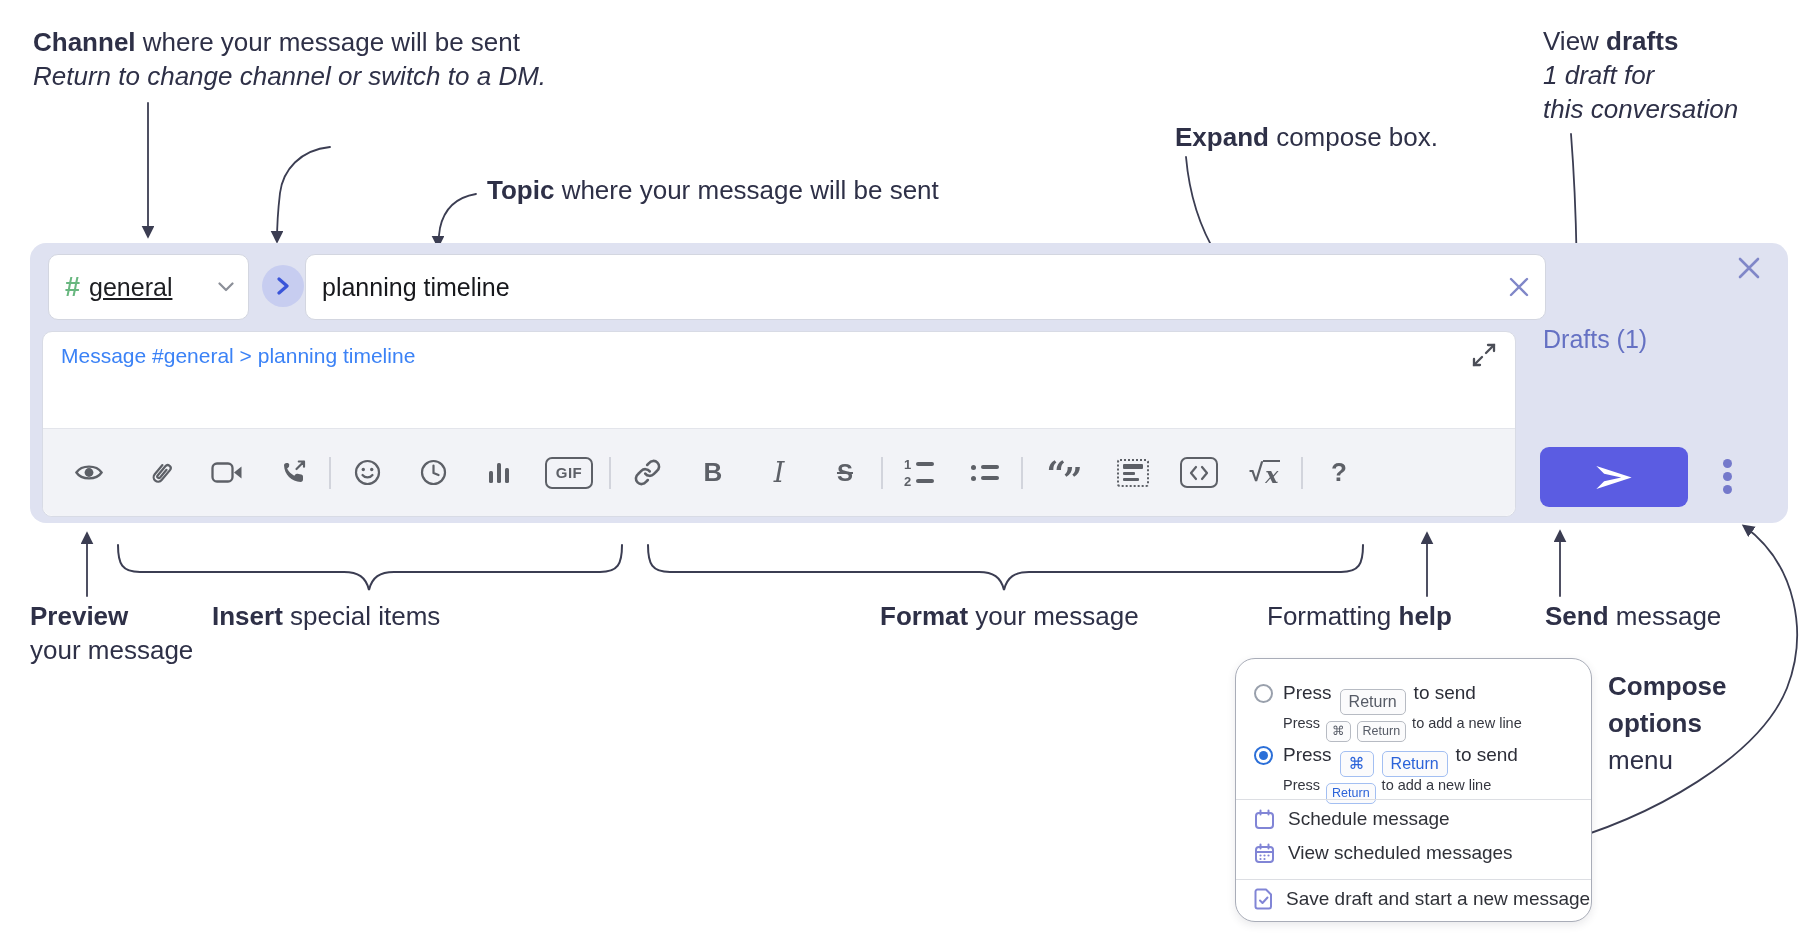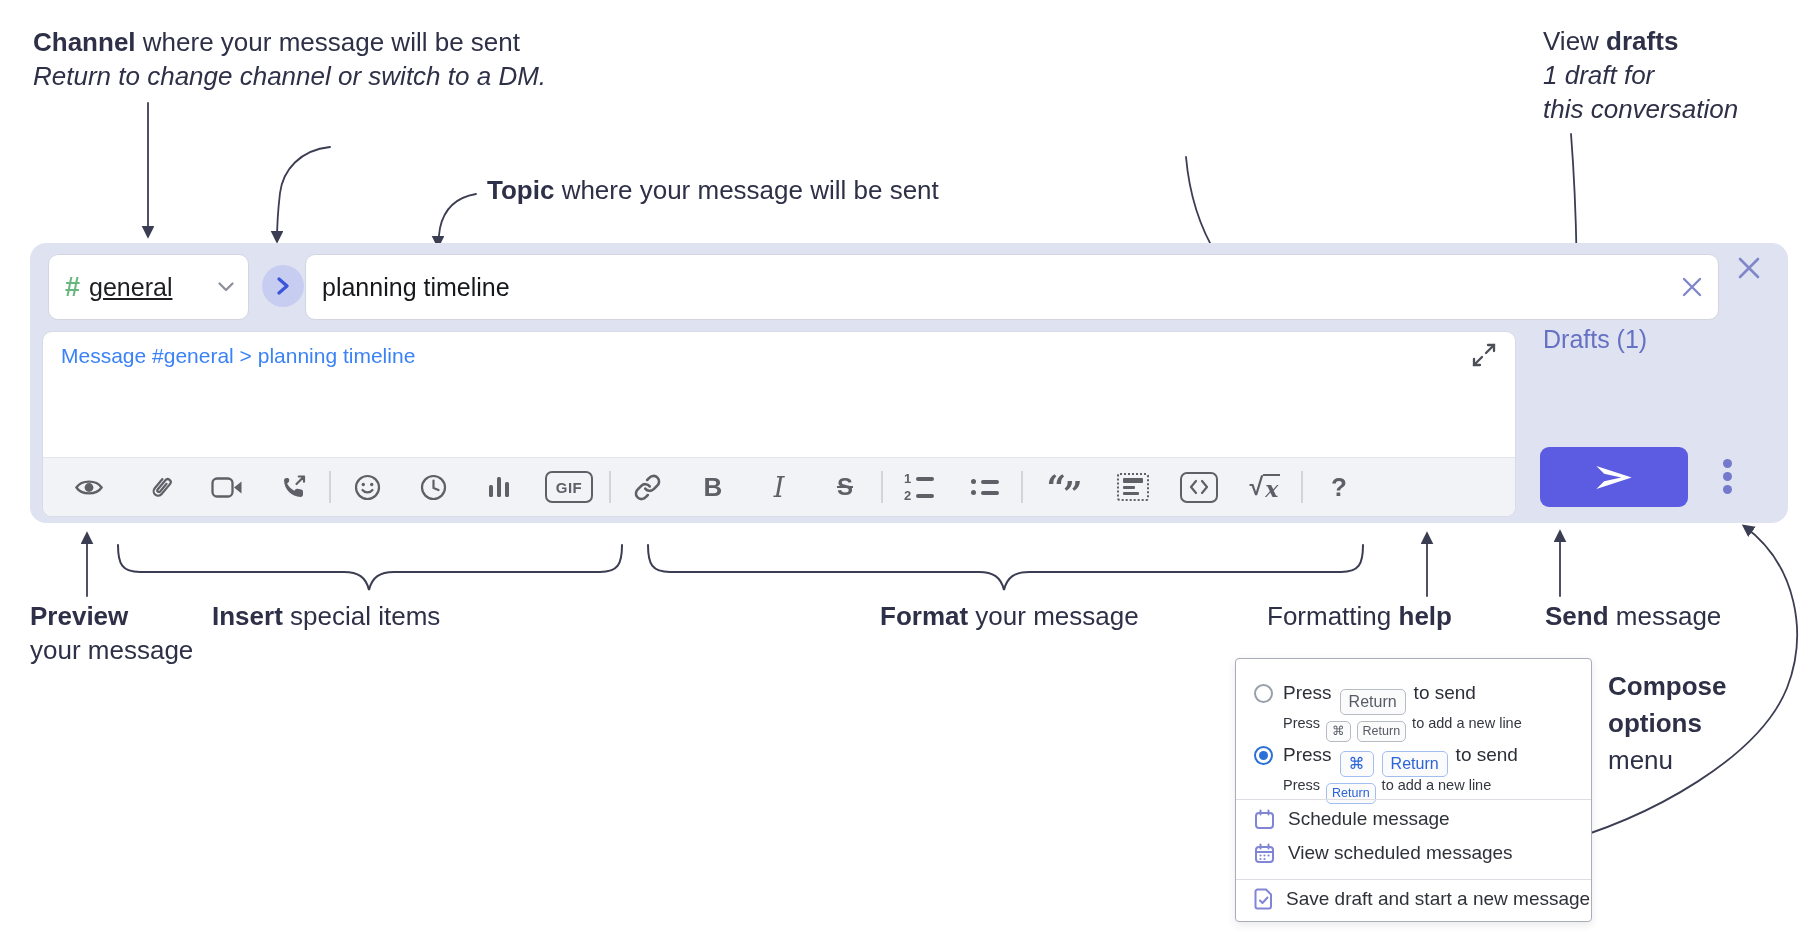--- a/index.html
+++ b/index.html
@@ -22,32 +22,32 @@
 
   .chip { position:absolute; left:18px; top:11px; width:201px; height:66px; background:#fff;
           border:1px solid #d3d6e0; border-radius:10px; display:flex; align-items:center;
           padding:0 14px 0 16px; gap:9px; cursor:pointer; }
   .chip .hash { color:#68b77f; font-weight:700; font-size:27px; }
   .chip .chname { color:#1d1e22; font-size:25px; flex:1;text-decoration:underline; }
 
   .jump-circle { position:absolute; left:232px; top:22px; width:42px; height:42px; border-radius:50%;
                  background:#c7cdf0; display:flex; align-items:center; justify-content:center; cursor:pointer; }
 
-  .topic { position:absolute; left:275px; top:11px; width:1414px; height:66px; background:#fff;
+  .topic { position:absolute; left:275px; top:11px; width:1241px; height:66px; background:#fff;
            border:1px solid #d3d6e0; border-radius:10px; display:flex; align-items:center; padding:0 16px; }
   .topic input { border:none; outline:none; flex:1; font-size:25px; color:#17181c;
                  font-family:"Liberation Sans", sans-serif; background:transparent; }
   .icon-btn { display:flex; align-items:center; justify-content:center; cursor:pointer; }
 
   .msgbox { position:absolute; left:12px; top:88px; width:1474px; height:186px; background:#fff;
             border:1px solid #d8dbe5; border-radius:10px; }
   .placeholder { position:absolute; left:18px; top:12px; font-size:21px; color:#3b82f6; }
   .expand-btn { position:absolute; right:16px; top:8px; width:30px; height:30px; }
 
-  .toolbar { position:absolute; left:0; bottom:0; width:100%; height:59px; background:#f2f3f7;
+  .toolbar { position:absolute; left:0; bottom:0; width:100%; height:88px; background:#f2f3f7;
              border-top:1px solid #e3e5eb; border-radius:0 0 10px 10px; display:flex;
              align-items:center; padding-left:24px; }
   .tbi { width:44px; height:44px; display:flex; align-items:center; justify-content:center;
          color:#5d6067; cursor:pointer; flex:0 0 auto; margin-right:22px; }
   .tb-div { width:2px; height:32px; background:#d2d4dc; margin:0 14px 0 -8px; flex:0 0 auto; }
   .tbi .glyph-b { font-size:26px; font-weight:800; }
   .tbi .glyph-i { font-size:27px; font-style:italic; font-family:"DejaVu Serif", serif; }
   .tbi .glyph-s { font-size:24px; font-weight:700; text-decoration:line-through; }
   .tbi .glyph-q { font-family:"DejaVu Serif", serif; font-weight:700; font-size:34px; letter-spacing:-3px; }
   .tbi .glyph-help { font-size:26px; font-weight:600; }
@@ -71,21 +71,21 @@
 
   .drafts-link { position:absolute; left:1513px; top:82px; font-size:25px; color:#6571c3; cursor:pointer; }
   .send-btn { position:absolute; left:1510px; top:204px; width:148px; height:60px; background:#5b5ce2;
               border-radius:9px; display:flex; align-items:center; justify-content:center; cursor:pointer; }
   .kebab { position:absolute; left:1686px; top:212px; width:22px; display:flex; flex-direction:column;
            align-items:center; gap:4px; cursor:pointer; padding:4px; }
   .kebab i { width:9px; height:9px; border-radius:50%; background:#7479cb; }
 
   
   .popup { position:absolute; left:1235px; top:658px; width:357px; height:264px; background:#fff;
-           border:1.5px solid #a9adb8; border-radius:4px; box-shadow:0 3px 8px rgba(40,42,60,.10); }
+           border:1.5px solid #a9adb8; border-radius:20px; box-shadow:0 3px 8px rgba(40,42,60,.10); }
   .radio-row { position:absolute; left:18px; display:flex; align-items:center; gap:10px; cursor:pointer; }
   .radio { width:19px; height:19px; border-radius:50%; border:2px solid #99a0ac; background:#fff;
            display:flex; align-items:center; justify-content:center; flex:0 0 auto; }
   .radio.sel { border-color:#2b6fd8; }
   .radio.sel i { width:9px; height:9px; border-radius:50%; background:#2b6fd8; }
   .rline { display:flex; align-items:center; gap:8px; font-size:19px; color:#2c2e38; white-space:nowrap; }
   .subline { position:absolute; left:47px; display:flex; align-items:center; gap:6px; font-size:14.5px;
              color:#34363f; white-space:nowrap; }
   .key { border:1.4px solid #b7bbc3; border-radius:5px; background:#fbfbfc; color:#565b66;
          font-size:16px; line-height:24px; padding:0 8px;margin-top:18px; }
@@ -124,20 +124,23 @@
   <div class="ann" style="left:33px; top:25px;">
     <div><b>Channel</b><span> where your message will be sent</span></div>
     <div class="it">Return to change channel or switch to a DM.</div>
   </div>
 
 
   <div class="ann" style="left:487px; top:173px;">
     <b>Topic</b><span> where your message will be sent</span>
   </div>
 
+  <div class="ann" style="left:1175px; top:120px;">
+    <b>Expand</b><span> compose box.</span>
+  </div>
 
   <div class="ann" style="left:1543px; top:24px;">
     <div><span>View </span><b>drafts</b></div>
     <div class="it">1 draft for</div>
     <div class="it">this conversation</div>
   </div>
 
   <div class="panel">
 
     <div class="panel-close">

